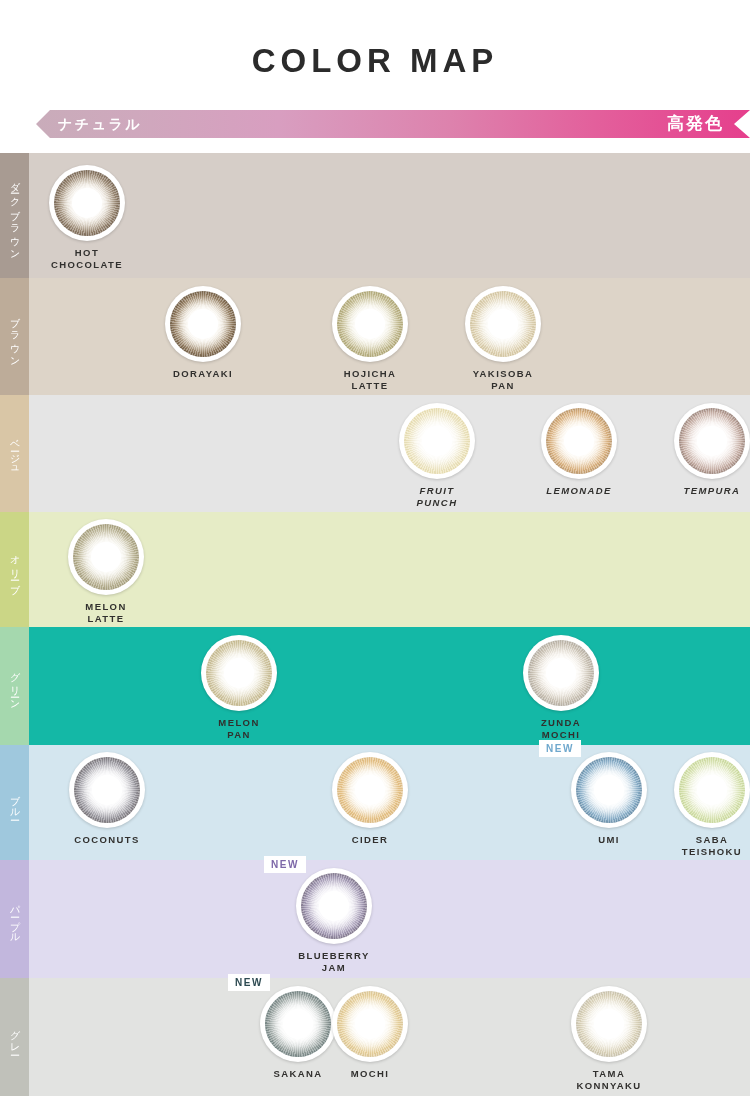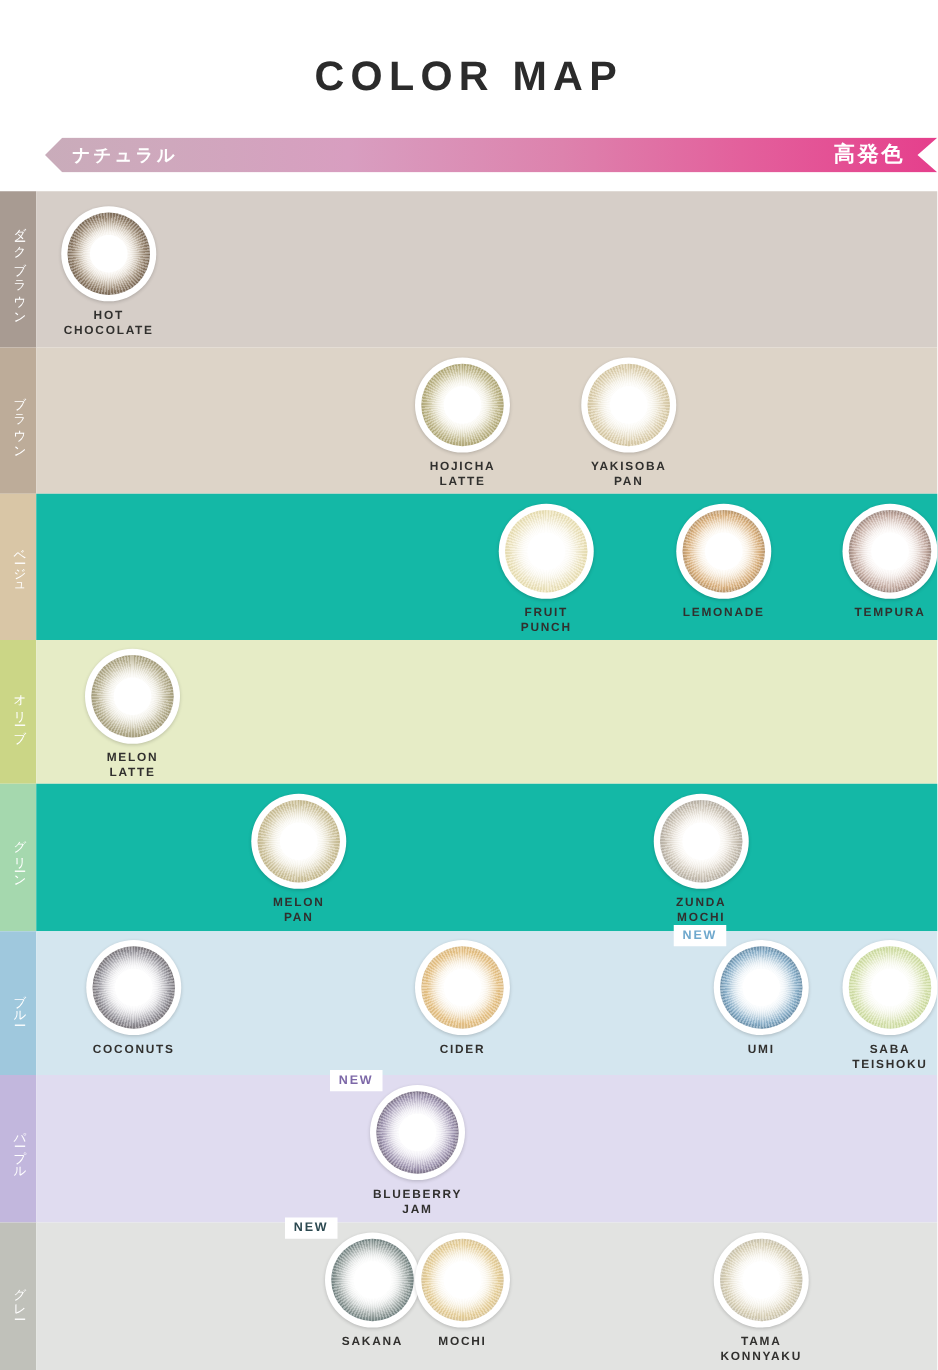--- a/index.html
+++ b/index.html
@@ -144,20 +144,32 @@
               <div>CHOCOLATE</div>
             </div>
           </div>
         </div>
       </div>
       <div class="row" style="height: 117px;">
         <div class="rowlabel" style="background: rgb(189, 172, 153);">
           <span>ブラウン</span>
         </div>
         <div class="rowbody" style="background: rgb(221, 212, 200);">
+          <div class="item" style="left: 167px; top: 8px;">
+            <div class="lenswrap">
+              <div class="lens">
+                <div class="iris" style="background: radial-gradient(circle, rgb(255, 255, 255) 0%, rgb(255, 255, 255) 20%, rgb(232, 217, 188) 34%, rgb(138, 113, 82) 62%, rgb(59, 49, 40) 92%, rgb(59, 49, 40) 100%);"></div>
+                <div class="striae"></div>
+                <div class="pupil"></div>
+              </div>
+            </div>
+            <div class="caption">
+              <div>DORAYAKI</div>
+            </div>
+          </div>
           <div class="item" style="left: 334px; top: 8px;">
             <div class="lenswrap">
               <div class="lens">
                 <div class="iris" style="background: radial-gradient(circle, rgb(255, 255, 255) 0%, rgb(255, 255, 255) 20%, rgb(233, 227, 196) 34%, rgb(189, 180, 131) 62%, rgb(154, 147, 97) 92%, rgb(154, 147, 97) 100%);"></div>
                 <div class="striae"></div>
                 <div class="pupil"></div>
               </div>
             </div>
             <div class="caption">
               <div>HOJICHA</div>
@@ -176,21 +188,21 @@
               <div>YAKISOBA</div>
               <div>PAN</div>
             </div>
           </div>
         </div>
       </div>
       <div class="row" style="height: 117px;">
         <div class="rowlabel" style="background: rgb(217, 198, 166);">
           <span>ベージュ</span>
         </div>
-        <div class="rowbody" style="background: #14b8a6;">
+        <div class="rowbody" style="background: #e5e5e5; font-style: italic;">
           <div class="item" style="left: 401px; top: 8px;">
             <div class="lenswrap">
               <div class="lens">
                 <div class="iris" style="background: radial-gradient(circle, rgb(255, 255, 255) 0%, rgb(255, 255, 255) 20%, rgb(250, 246, 230) 34%, rgb(239, 229, 188) 62%, rgb(229, 215, 158) 92%, rgb(229, 215, 158) 100%);"></div>
                 <div class="striae"></div>
                 <div class="pupil"></div>
               </div>
             </div>
             <div class="caption">
               <div>FRUIT</div>

